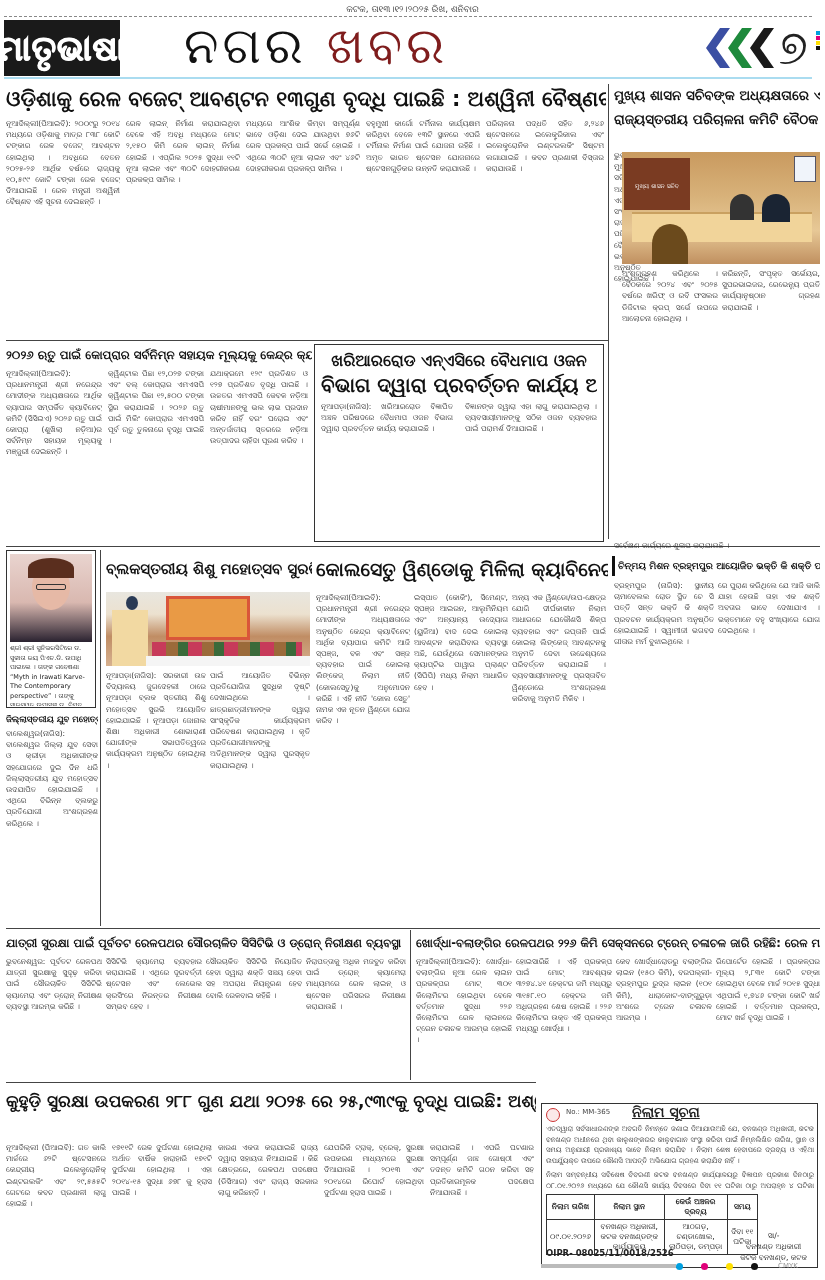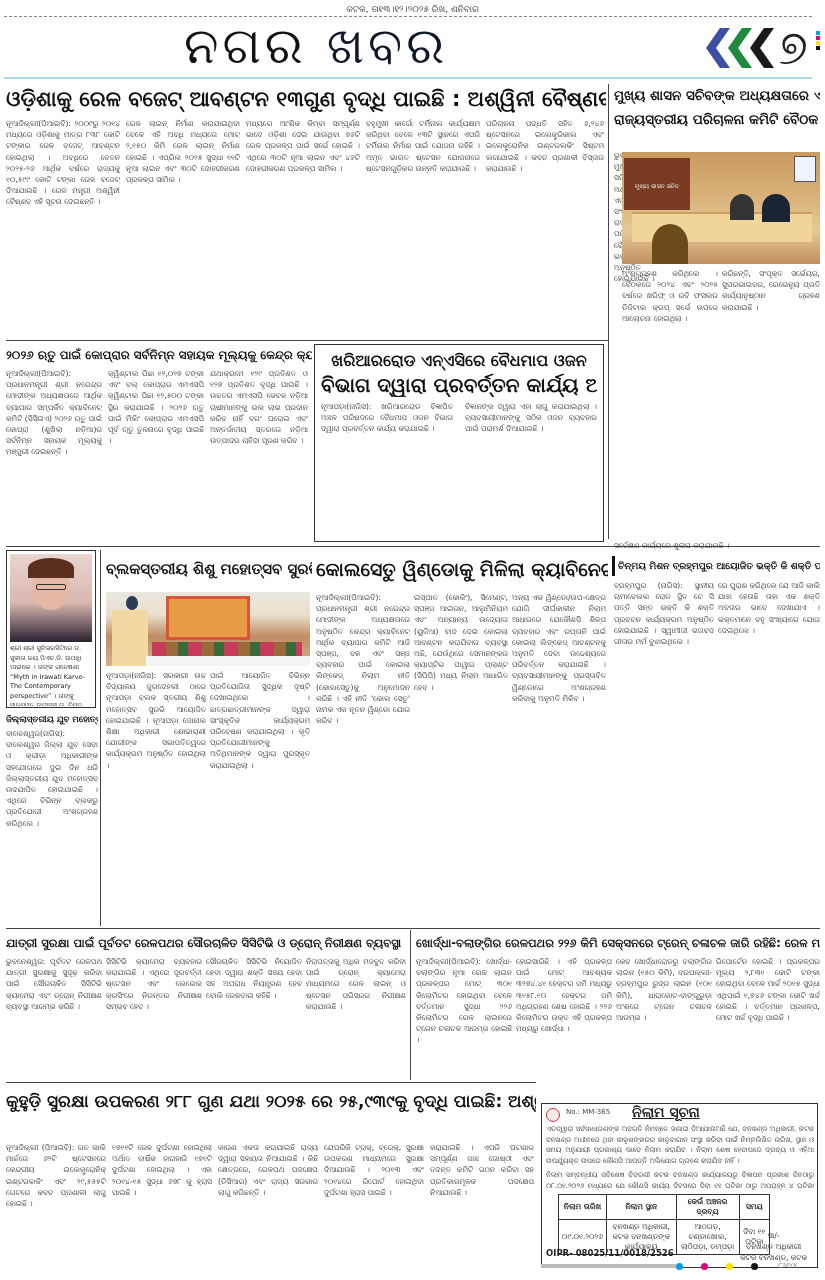--- a/index.html
+++ b/index.html
@@ -3,21 +3,21 @@
 <meta charset="utf-8">
 <style>
 *{box-sizing:border-box;margin:0;padding:0}
 body{width:825px;height:1280px;background:#fff;font-family:"DejaVu Sans",sans-serif;color:#222;position:relative;overflow:hidden}
 .dateline{position:absolute;top:4px;left:0;width:825px;text-align:center;font-size:9px;color:#333}
 .dashrule{position:absolute;top:16px;left:4px;width:808px;border-top:1px dashed #888}
 .masthead{position:absolute;top:18px;left:4px;width:808px;height:58px}
 .logo{position:absolute;left:0;top:2px;width:116px;height:56px;background:#1a1a1a;color:#fff;font-size:34px;font-weight:bold;display:flex;align-items:center;justify-content:center;letter-spacing:1px;-webkit-text-stroke:1px #fff}
 .section-title{position:absolute;left:180px;top:-2px;font-size:50px;letter-spacing:4px;line-height:60px}
 .section-title .a{color:#111}
-.section-title .b{color:#0f172a}
+.section-title .b{color:#7f1d1d}
 .chev{position:absolute;top:10px;width:28px;height:40px}
 .pageno{position:absolute;right:4px;top:0;font-size:48px;line-height:58px}
 .bluebar{position:absolute;top:77px;left:4px;width:808px;height:2px;background:#aadcf0}
 .reg-marks{position:absolute;right:0;top:30px;width:10px;font-size:6px;color:#888}
 .col-text{font-size:7.5px;line-height:11.2px;color:#333;text-align:justify;overflow:hidden}
 .headline{font-weight:bold;color:#111;white-space:nowrap;overflow:hidden}
 .box{position:absolute}
 .vrule{position:absolute;width:1px;background:#444}
 .hrule{position:absolute;height:1px;background:#444}
 .photo{position:absolute;overflow:hidden}
@@ -29,20 +29,21 @@
 .cmyk{position:absolute;left:676px;top:1262px;display:flex;gap:18px;align-items:center}
 .cmyk span{width:7px;height:7px;border-radius:50%;display:inline-block}
 .greybar{position:absolute;left:541px;top:1264px;width:135px;height:4px;background:#bbb}
 </style>
 </head>
 <body>
 
 <div class="dateline">କଟକ, ତା୧୩।୧୨।୨୦୨୫ ରିଖ, ଶନିବାର</div>
 <div class="dashrule"></div>
 <div class="masthead">
+  <div class="logo">ମାତୃଭାଷା</div>
   <div class="section-title">
     <span class="a">ନଗର</span>
     <span class="b">ଖବର</span>
   </div>
   <svg class="chev" style="left:700px" viewBox="0 0 28 40">
       <polygon points="26,0 12,20 26,40 16,40 2,20 16,0" fill="#3b4fa3"></polygon>
     </svg>
   <svg class="chev" style="left:722px" viewBox="0 0 28 40">
       <polygon points="26,0 12,20 26,40 16,40 2,20 16,0" fill="#1e8a3c"></polygon>
     </svg>
@@ -182,21 +183,21 @@
 <div class="box col-text" style="left:218px;top:1142px;width:100px;height:132px">କାରଣ ଏକତା କରାଯାଇଛି ରାଜ୍ୟ ଦ୍ୱାରା ସହାୟତା ନିଆଯାଇଛି । କିଛି କ୍ଷେତ୍ରରେ, ରେଳପଥ ପଦକ୍ଷେପ (ଡିସିଆର) ଏବଂ ରାଜ୍ୟ ସରକାର ଲାଗୁ କରିଛନ୍ତି ।</div>
 <div class="box col-text" style="left:324px;top:1142px;width:100px;height:132px">ଯେପରିକି ଟ୍ରାକ୍, ବ୍ରେକ୍, ସୁରକ୍ଷା ଉପକରଣ ମାଧ୍ୟମରେ ସୁରକ୍ଷା ଦିଆଯାଉଛି । ୨୦୧୩ ଏବଂ ୨୦୧୪ରେ ରିପୋର୍ଟ ହୋଇଥିବା ଦୁର୍ଘଟଣା ହ୍ରାସ ପାଇଛି ।</div>
 <div class="box col-text" style="left:430px;top:1142px;width:104px;height:132px">କରାଯାଇଛି । ଏପରି ଘଟଣାର ସମ୍ପୂର୍ଣ୍ଣ ଜାଞ୍ଚ ଗୋଷ୍ଠୀ ଏବଂ ତଦନ୍ତ କମିଟି ଗଠନ କରିବା ସହ ପ୍ରତିକାରମୂଳକ ପଦକ୍ଷେପ ନିଆଯାଉଛି ।</div>
 
 <div class="notice">
   <div style="position:absolute;left:4px;top:4px;width:14px;height:14px;border-radius:50%;border:1px solid #c33;background:#fbe9e9"></div>
   <div style="position:absolute;left:24px;top:4px;font-size:7px;color:#444">No.: MM-365</div>
   <div style="position:absolute;left:90px;top:0px;font-size:14px;font-weight:bold;text-decoration:underline">ନିଲାମ ସୂଚନା</div>
   <div class="col-text" style="position:absolute;left:4px;top:20px;width:268px;height:46px;font-size:7px;line-height:10.5px">ଏତଦ୍ୱାରା ସର୍ବସାଧାରଣଙ୍କ ଅବଗତି ନିମନ୍ତେ ଜଣାଇ ଦିଆଯାଉଅଛି ଯେ, ବନଖଣ୍ଡ ଅଧିକାରୀ, କଟକ ବନଖଣ୍ଡ ଅଧୀନରେ ଥିବା କାଳୁଶଙ୍କରର କାଳୁବାଗାନ ସଂସ୍ଥା କରିବା ପାଇଁ ନିମ୍ନଲିଖିତ ତାରିଖ, ସ୍ଥାନ ଓ ସମୟ ଅନୁଯାୟୀ ପ୍ରକାଶ୍ୟ ଭାବେ ନିଲାମ କରାଯିବ । ନିଲାମ ଶେଷ ହେବାପରେ ଦ୍ରବ୍ୟ ଓ ଏହିଥା ଉପର୍ଯ୍ୟୁକ୍ତ ଉପରେ କୌଣସି ଆପତ୍ତି ଅଭିଯୋଗ ଗ୍ରହଣ କରାଯିବ ନାହିଁ ।</div>
   <div class="col-text" style="position:absolute;left:4px;top:66px;width:268px;height:22px;font-size:7px;line-height:10.5px">ନିଲାମ ସମ୍ବନ୍ଧୀୟ ସବିଶେଷ ବିବରଣୀ କଟକ ବନଖଣ୍ଡ କାର୍ଯ୍ୟାଳୟରୁ ବିଜ୍ଞାପନ ପ୍ରକାଶ ଦିନଠାରୁ ୦୮.୦୧.୨୦୨୬ ମଧ୍ୟରେ ଯେ କୌଣସି କାର୍ଯ୍ୟ ଦିବସରେ ଦିବା ୧୧ ଘଟିକା ଠାରୁ ଅପରାହ୍ନ ୪ ଘଟିକା ମଧ୍ୟରେ ମିଳିପାରିବ ।</div>
-  <div style="position:absolute;left:16px;top:90px;width:212px">
+  <div style="position:absolute;left:4px;top:90px;width:212px">
     <table class="tbl">
       <thead>
           <tr>
         <th>ନିଲାମ ତାରିଖ</th>
         <th>ନିଲାମ ସ୍ଥାନ</th>
         <th>କେଉଁ ଅଞ୍ଚଳର ଦ୍ରବ୍ୟ</th>
         <th>ସମୟ</th>
       </tr>
         </thead>
       <tbody>

